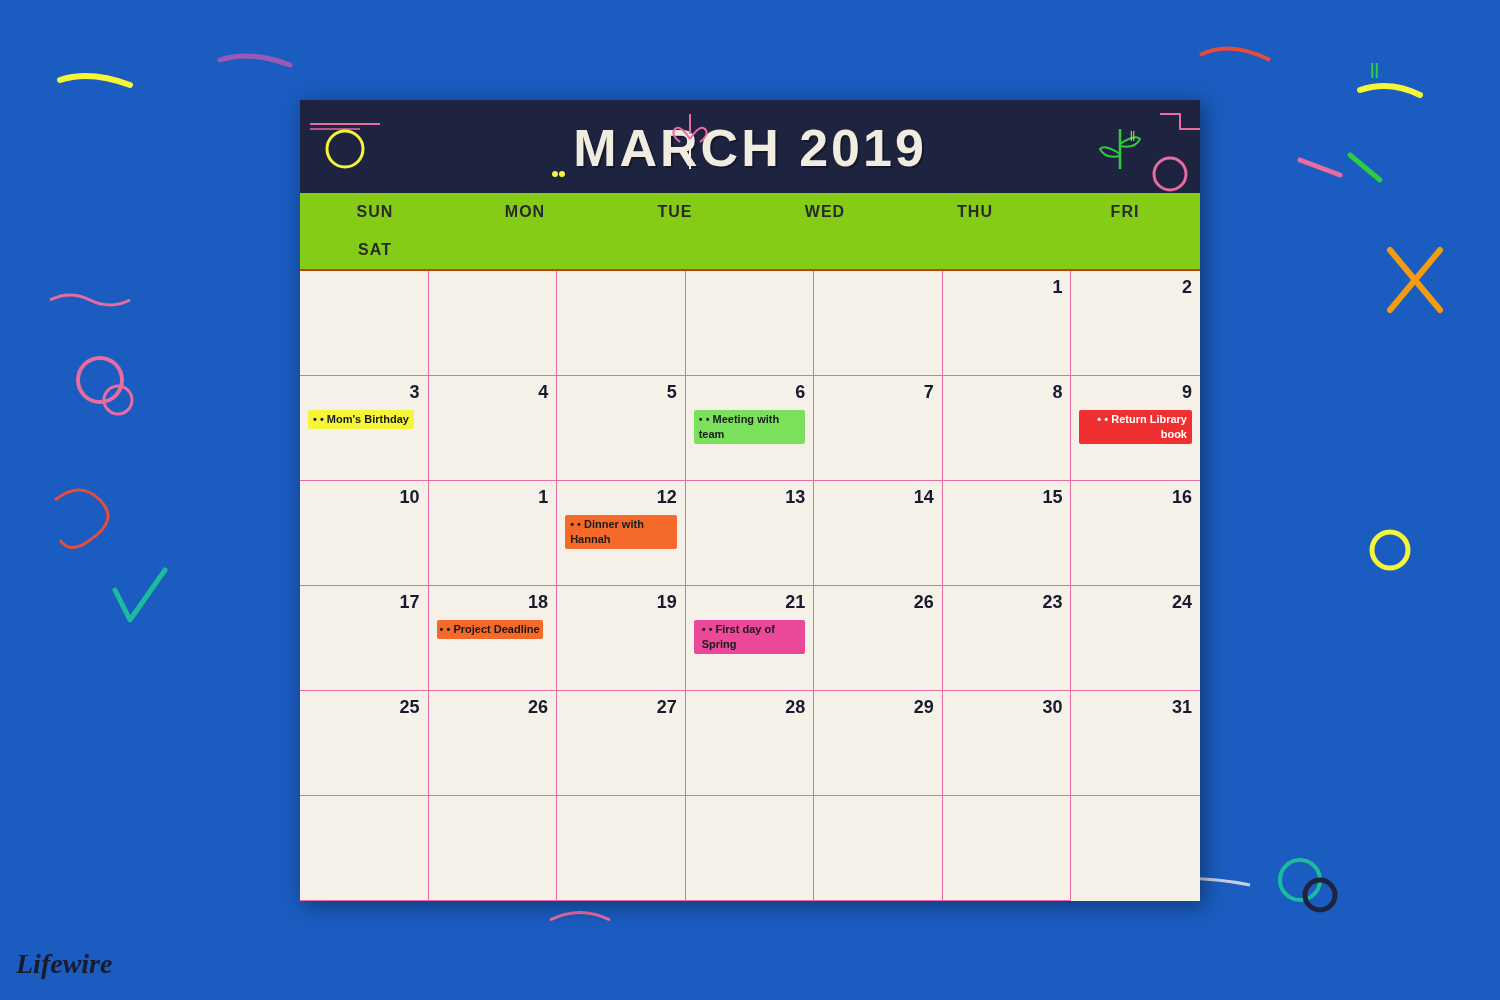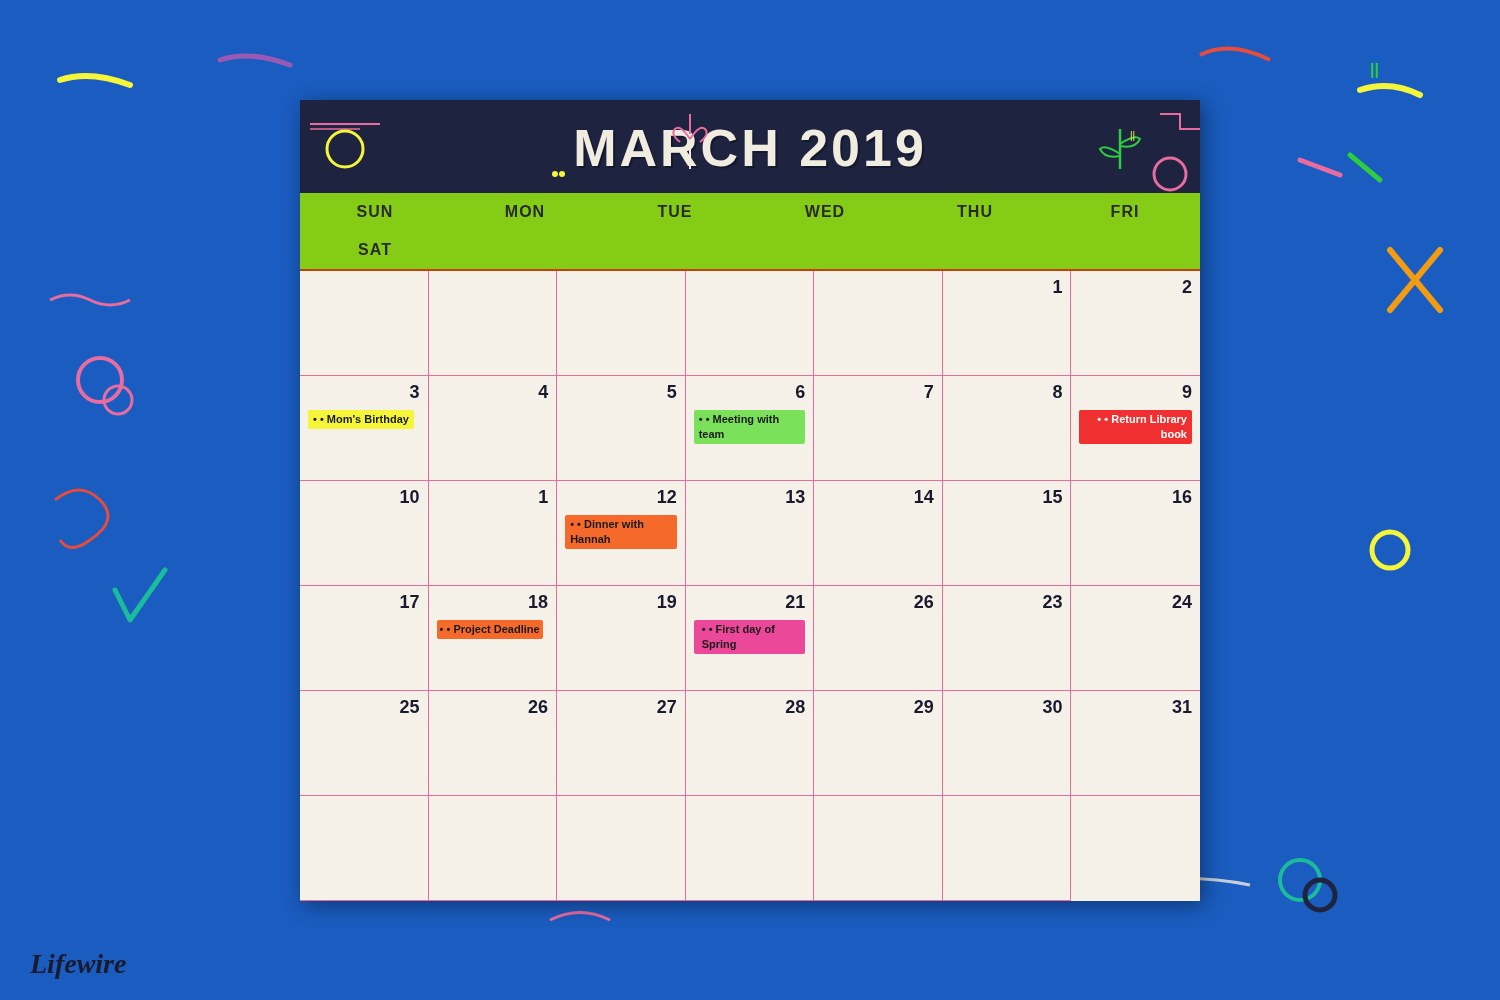--- a/index.html
+++ b/index.html
@@ -117,21 +117,21 @@
       text-align: right;
     }
 
     .event::before {
       content: '• ';
     }
 
     .watermark {
       position: absolute;
       bottom: 20px;
-      left: 30px;
+      left: 16px;
       font-size: 28px;
       font-weight: bold;
       color: #1a1a2e;
       font-style: italic;
       z-index: 20;
       font-family: Georgia, serif;
     }
 
     
     .bg-svg {

